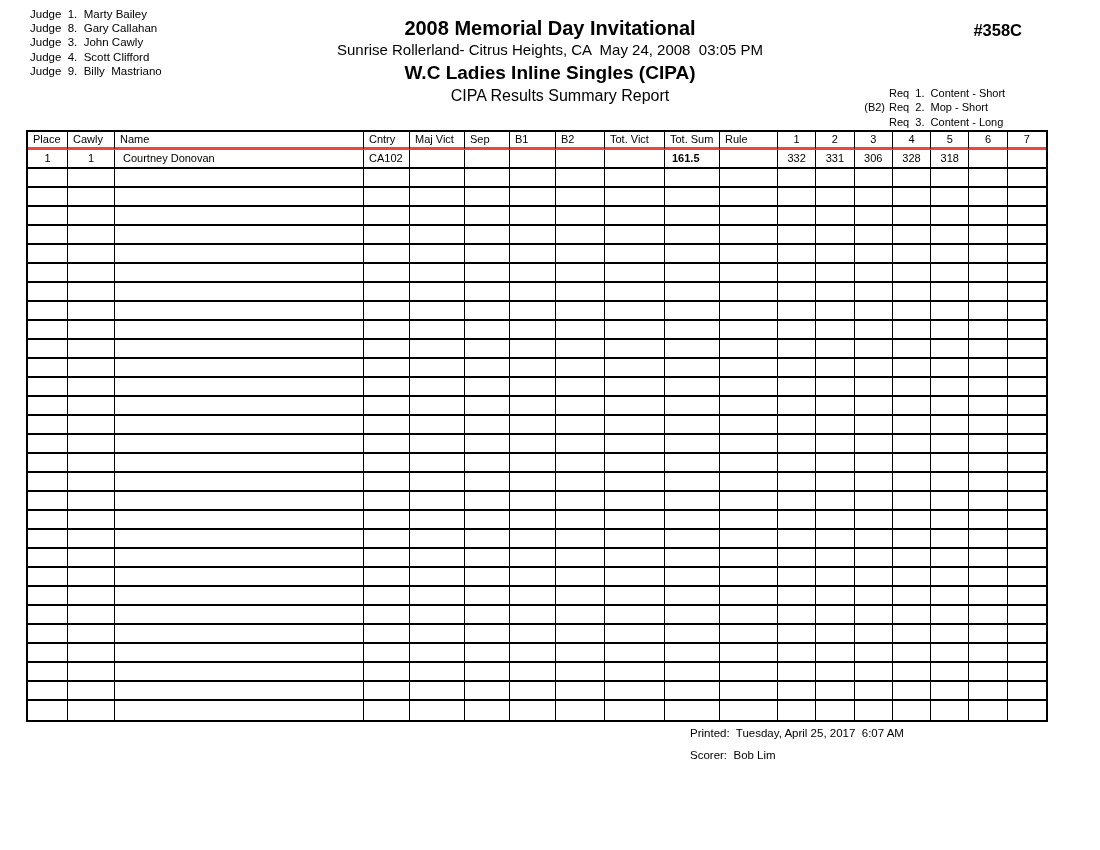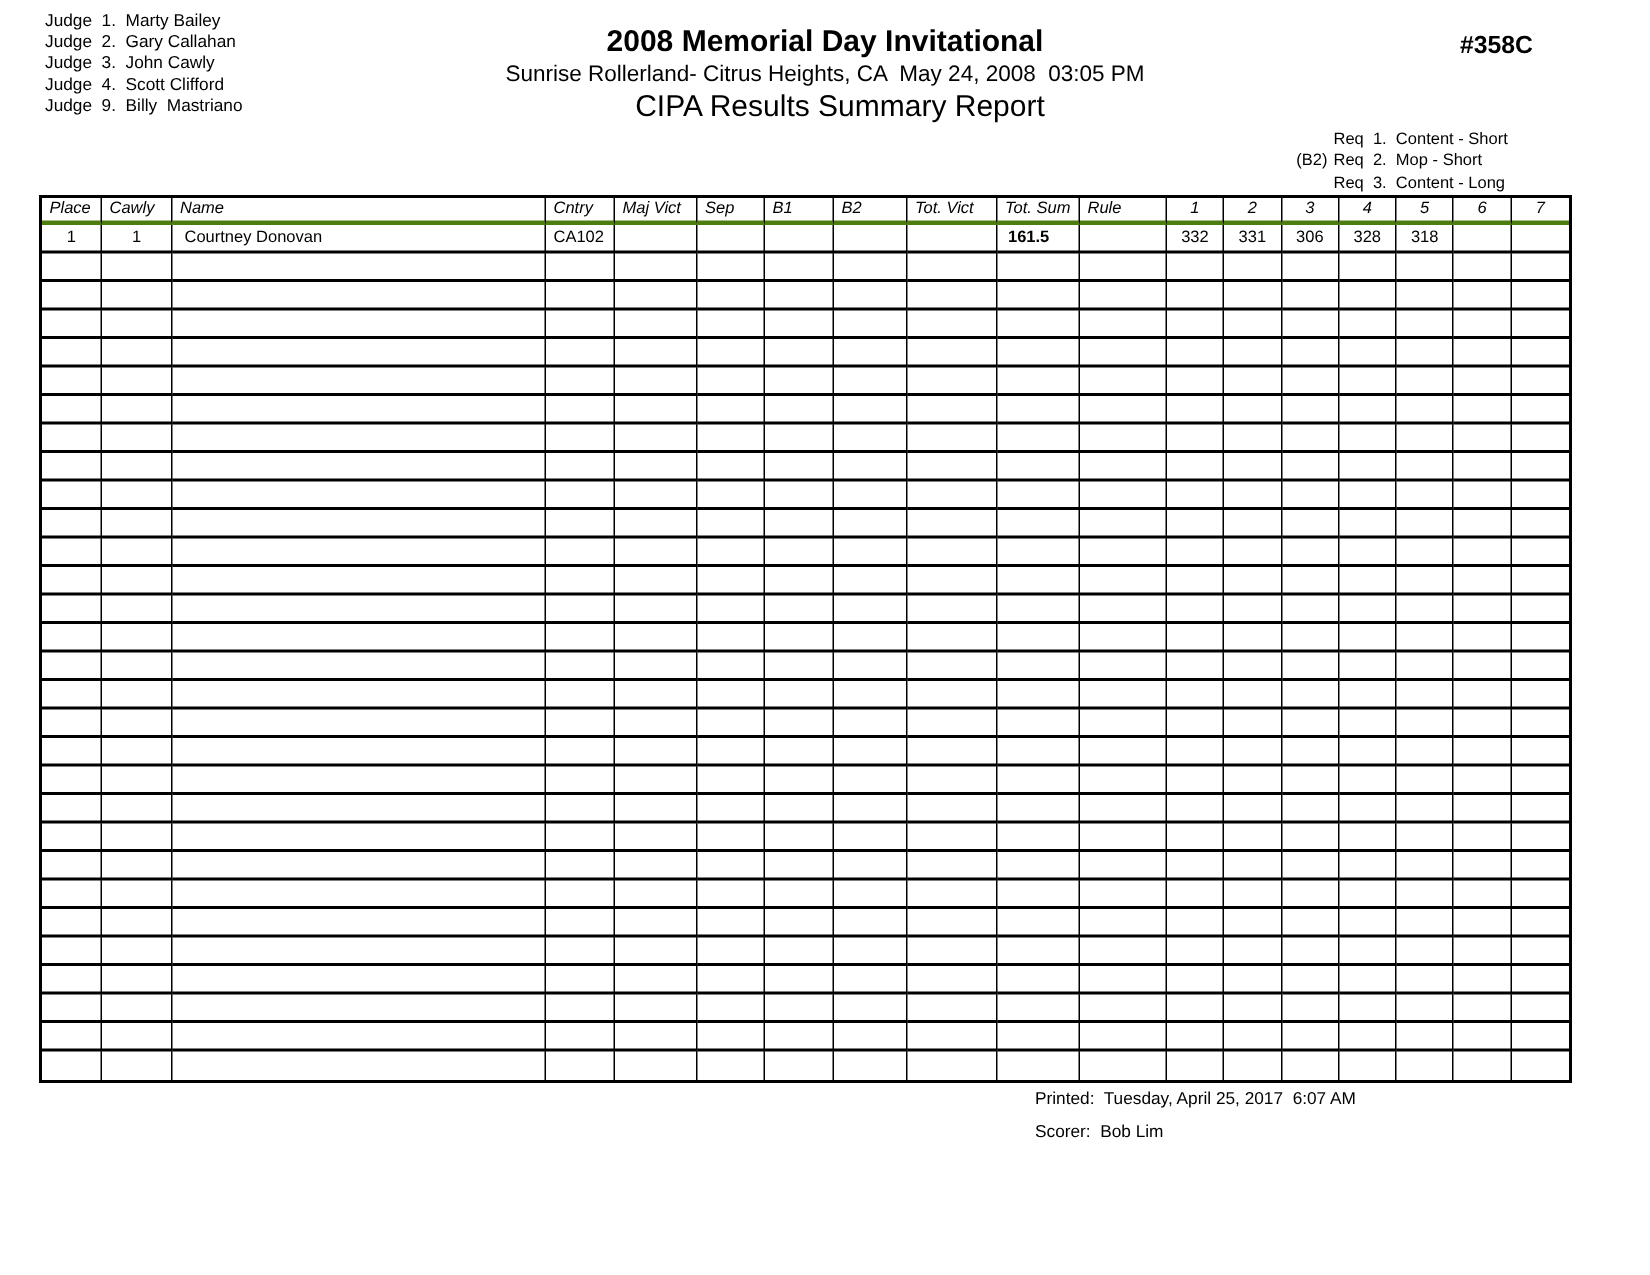--- a/index.html
+++ b/index.html
@@ -9,38 +9,38 @@
   
   .judges { position:absolute; left:30px; top:7px; font-size:11.5px; line-height:14.2px; }
   .judge-line { white-space:pre; }
 
   
   .title-block { position:absolute; left:0; top:17px; width:1100px; text-align:center; }
   .title-block div { white-space:pre; }
   .t1 { font-size:20px; font-weight:bold; line-height:22px; }
   .t2 { font-size:15px; line-height:21px; }
   .t3 { font-size:19px; font-weight:bold; line-height:25px; }
-  .t4 { font-size:20px; line-height:22px;padding-left:20px; }
+  .t4 { font-size:16px; line-height:22px;padding-left:20px; }
 
   
   .event-code { position:absolute; left:855px; top:19px; width:167px; text-align:right;
                 font-size:16.5px; font-weight:bold; line-height:22px; }
   .reqs { position:absolute; left:855px; top:41px; display:grid;
           grid-template-columns:30px auto; column-gap:4px;
           font-size:11px; line-height:14.3px;margin-top:45px; }
   .req-prefix { text-align:right; white-space:pre; }
   .req-text { text-align:left; white-space:pre; }
 
   
   .grid { position:absolute; left:26px; top:130px; width:1022px;
           border:2px solid #000; display:grid;
           grid-template-columns:40px 47px 249px 46px 55px 45px 46px 49px 60px 55px 58px repeat(7,1fr);
           background:#fff; }
-  .hcell { height:18px; border-right:1px solid #000; border-bottom:3px solid #4d7c0f;
-           font-size:11px; line-height:15px; padding-left:5px; white-space:nowrap; overflow:hidden;font-style:italic; }
+  .hcell { height:18px; border-right:1px solid #000; border-bottom:3px solid #ef4444;
+           font-size:11px; line-height:15px; padding-left:5px; white-space:nowrap; overflow:hidden; }
   .hcell.num { text-align:center; padding-left:0; }
   .cell { height:19px; border-right:1px solid #000; border-bottom:2px solid #000;
           font-size:11px; line-height:16px; padding-left:5px; white-space:nowrap; overflow:hidden; }
   .cell.center { text-align:center; padding-left:0; }
   .cell.name { padding-left:8px; }
   .cell.sum { padding-left:7px;font-weight:bold; }
   .grid > :nth-child(18n) { border-right:none; }
   .grid > :nth-last-child(-n+18) { border-bottom:none; }
 
   
@@ -48,33 +48,34 @@
   .printed { top:725px; }
   .scorer  { top:747px; }
 </style>
 </head>
 <body>
 
 <div class="judges">
 
     <div class="judge-line">Judge  1.  Marty Bailey</div>
 
-    <div class="judge-line">Judge  2.  Gary Callahan</div>
+    <div class="judge-line">Judge  8.  Gary Callahan</div>
 
     <div class="judge-line">Judge  3.  John Cawly</div>
 
     <div class="judge-line">Judge  4.  Scott Clifford</div>
 
     <div class="judge-line">Judge  9.  Billy  Mastriano</div>
 
 </div>
 
 <div class="title-block">
   <div class="t1">2008 Memorial Day Invitational</div>
   <div class="t2">Sunrise Rollerland- Citrus Heights, CA  May 24, 2008  03:05 PM</div>
+  <div class="t3">W.C Ladies Inline Singles (CIPA)</div>
   <div class="t4">CIPA Results Summary Report</div>
 </div>
 
 <div class="event-code">#358C</div>
 
 <div class="reqs">
 
     <div class="req-prefix"></div>
     <div class="req-text">Req  1.  Content - Short</div>
 

